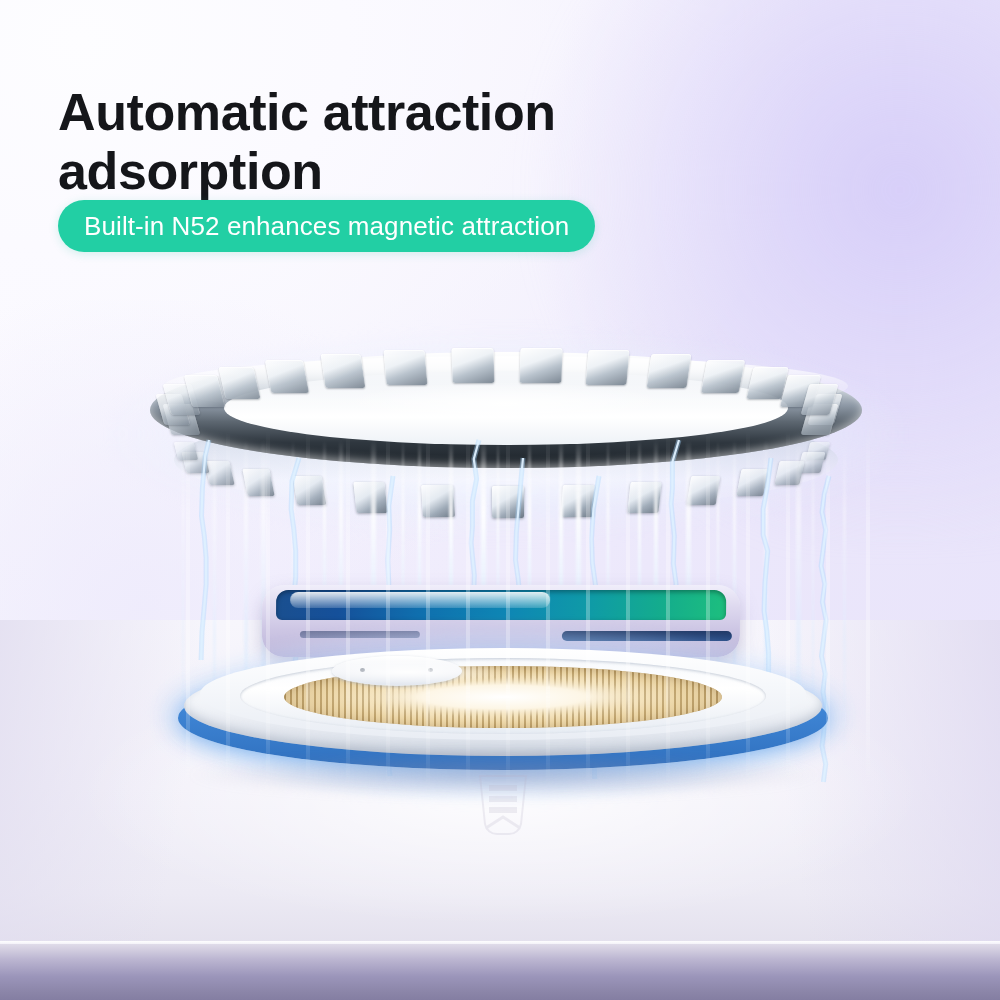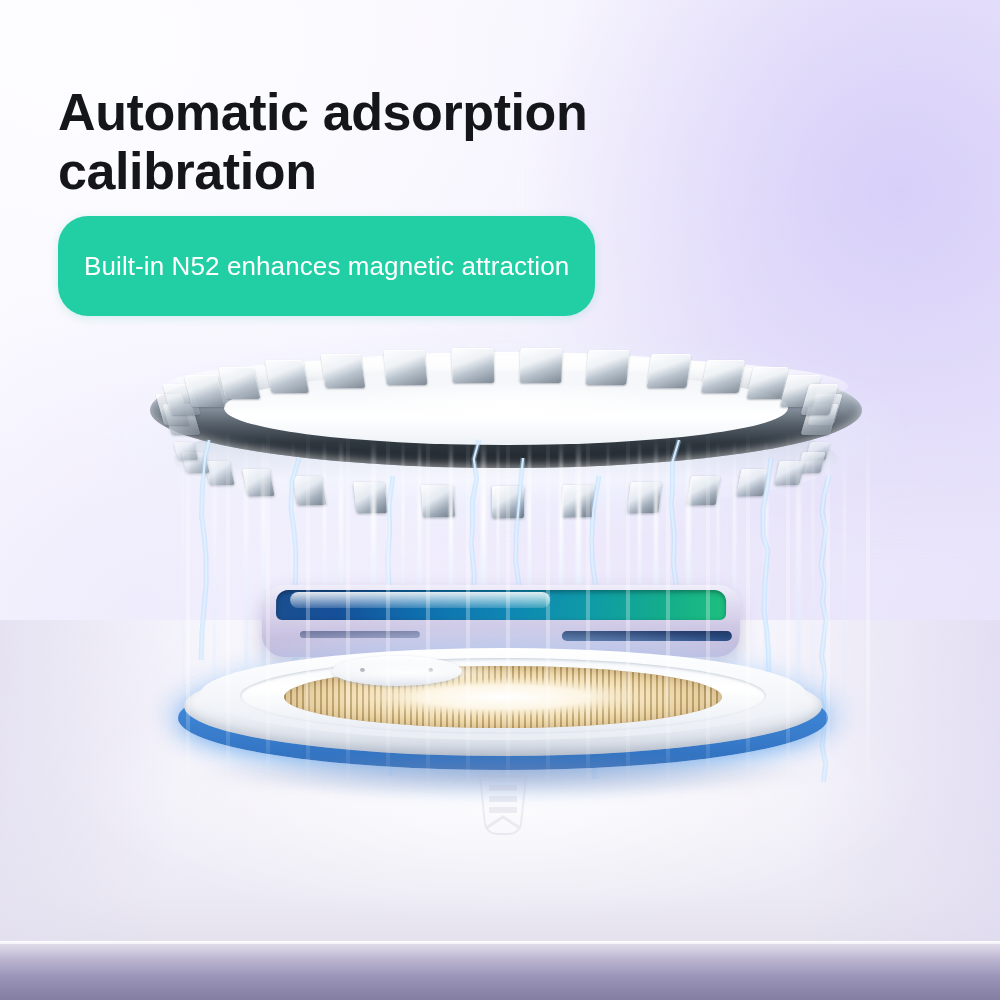--- a/index.html
+++ b/index.html
@@ -38,21 +38,21 @@
   
   .headline{position:absolute;left:58px;top:48px;width:720px;
     font-size:52px;line-height:1.13;font-weight:700;color:#15161a;letter-spacing:-.4px;}
   .headline span{display:block;}
 
   
   .pill{position:absolute;display:inline-flex;align-items:center;
     border-radius:30px;color:#ffffff;white-space:nowrap;
     font-size:26px;font-weight:400;letter-spacing:.1px;
     box-shadow:0 2px 10px rgba(27,190,152,.18);}
-  .pill-1{left:58px;top:216px;height:68px;padding:16px 26px;}
+  .pill-1{left:58px;top:200px;height:52px;padding:0 26px;}
   .pill-2{left:58px;top:288px;height:52px;padding:0 26px;}
 
   
   .ring-wrap{position:absolute;left:150px;top:352px;width:712px;height:150px;}
   .ring-glow{position:absolute;left:-40px;top:-18px;width:792px;height:200px;
     background:radial-gradient(ellipse at 50% 50%,rgba(255,255,255,.95) 0%,rgba(232,240,255,.5) 46%,rgba(232,240,255,0) 74%);
     filter:blur(8px);}
   .ring-outer{position:absolute;left:0;top:0;width:712px;height:116px;border-radius:50%;
     background:
       linear-gradient(180deg,#ffffff 0%,#f3f5f8 14%,#cfd6de 30%,#8e99a6 46%,#5d6771 60%,#2f373f 78%,#1b2127 100%);
@@ -150,22 +150,22 @@
   <div class="amb-b"></div>
 
   <div class="desk"></div>
   <div class="desk-left-shade"></div>
   <div class="desk-right-shade"></div>
   <div class="desk-gloss"></div>
   <div class="desk-edge"></div>
   <div class="desk-front"></div>
 
   <h1 class="headline">
-    <span>Automatic adsorption</span>
-    <span>calibration</span>
+    <span>Automatic attraction</span>
+    <span>adsorption</span>
   </h1>
 
   <div class="pill pill-1" style="background: linear-gradient(rgb(34, 207, 164), rgb(34, 207, 164)); color: rgb(255, 255, 255);">
     <span>Built-in N52 enhances magnetic attraction</span>
   </div>
 
   <div class="ring-wrap">
     <div class="ring-glow"></div>
     <div class="ring-lower"></div>
     <div id="teeth-host"></div>

